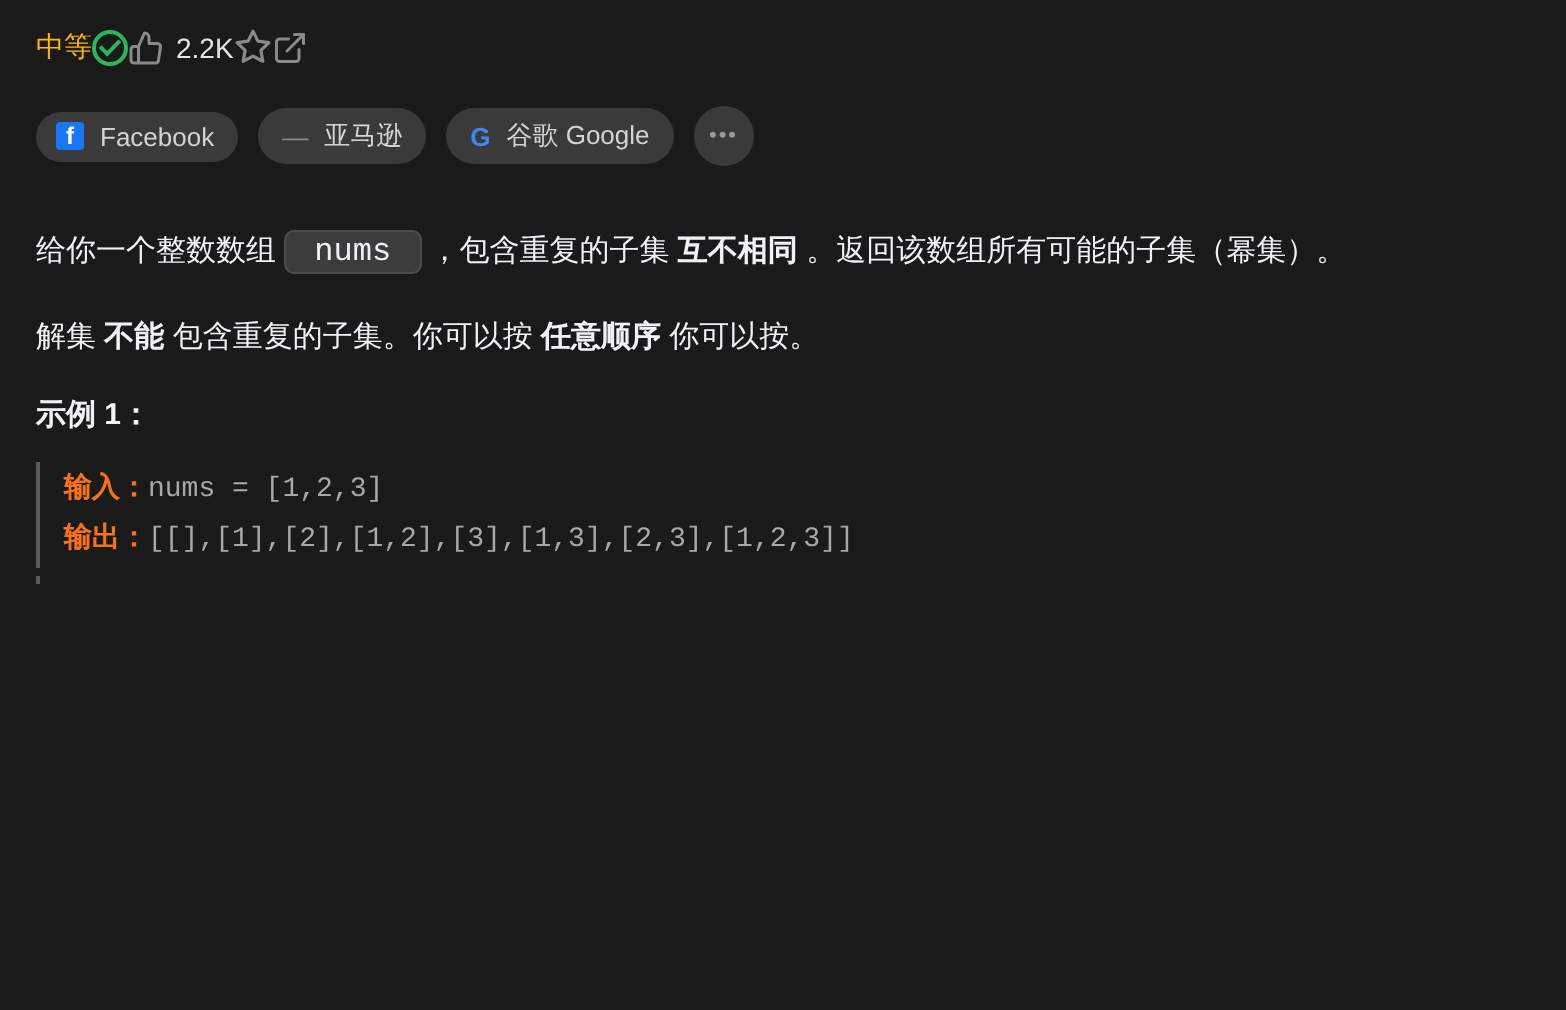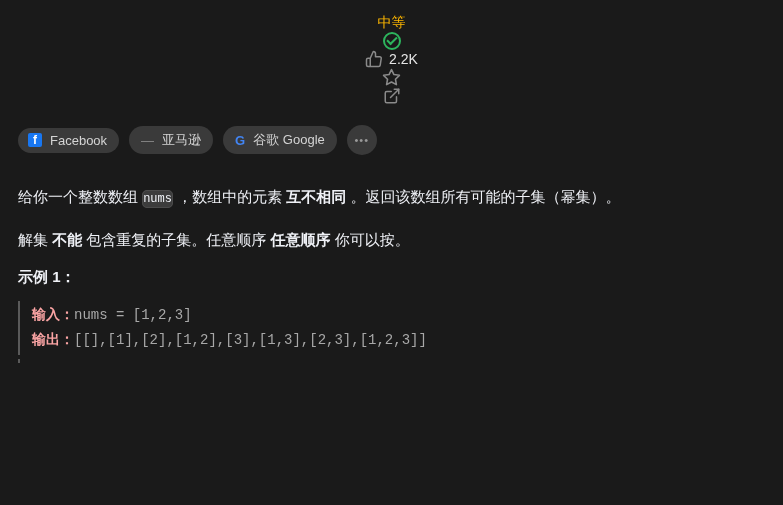--- a/index.html
+++ b/index.html
@@ -10,21 +10,20 @@
     font-size: 14px;
     width: 783px;
     height: 505px;
     overflow: hidden;
     padding: 14px 18px;
   }
   .topbar {
     display: flex;
     align-items: center;
     margin-bottom: 20px;
-    flex-direction: column;
   }
   .difficulty {
     color: #ffb800;
     font-size: 14px;
   }
   .icon-btn {
     display: flex;
     align-items: center;
     gap: 6px;
     color: #e5e5e5;
@@ -96,24 +95,24 @@
   .description p {
     line-height: 1.9;
     font-size: 15px;
     margin-bottom: 14px;
     color: #eff1f6;
   }
   .description strong { font-weight: 700; }
   .inline-code {
     background: #3c3c3c;
     border: 1px solid #4b4b4b;
-    padding: 1px 0;
+    padding: 1px 14px;
     border-radius: 5px;
     font-family: Consolas, "Courier New", monospace;
-    font-size: 12px;
+    font-size: 16px;
   }
   .example-heading {
     font-weight: 700;
     font-size: 15px;
     margin-bottom: 14px;
     color: #eff1f6;
   }
   .example-block {
     border-left: 2px solid #5a5a5a;
     padding: 2px 0 2px 12px;
@@ -121,21 +120,21 @@
   }
   .example-block .line {
     font-family: Consolas, "Courier New", monospace;
     font-size: 14px;
     color: #a8a8a8;
     line-height: 1.7;
     white-space: nowrap;
   }
   .example-block .lbl {
     font-weight: 700;
-    color: #fca5a5;
+    color: #f97316;
     font-family: Liberation Serif, serif;
   }
 </style>
 </head>
 <body>
 
 <div class="topbar">
   <span class="difficulty">中等</span>
 
   <span class="icon-btn">
@@ -177,24 +176,24 @@
     <span class="g-logo">
       <span style="color:#4285F4">G</span>
     </span>
     <span>谷歌 Google</span>
   </div>
   <div class="more-btn">•••</div>
 </div>
 
 <div class="description">
   <p>
-    <span>给你一个整数数组 </span><code class="inline-code">nums</code><span> ，数组中的元素 </span><strong>互不相同</strong><span> 。返回该数组所有可能的子集（幂集）。</span>
+    <span>给你一个整数数组 </span><code class="inline-code">nums</code><span> ，包含重复的子集 </span><strong>互不相同</strong><span> 。返回该数组所有可能的子集（幂集）。</span>
   </p>
   <p>
-    <span>解集 </span><strong>不能</strong><span> 包含重复的子集。任意顺序 </span><strong>任意顺序</strong><span> 你可以按。</span>
+    <span>解集 </span><strong>不能</strong><span> 包含重复的子集。你可以按 </span><strong>任意顺序</strong><span> 你可以按。</span>
   </p>
 </div>
 
 <div>
   <div class="example-heading">示例 1：</div>
   <div class="example-block">
     <div class="line"><span class="lbl">输入：</span><span>nums = [1,2,3]</span></div>
     <div class="line"><span class="lbl">输出：</span><span>[[],[1],[2],[1,2],[3],[1,3],[2,3],[1,2,3]]</span></div>
   </div>
 

